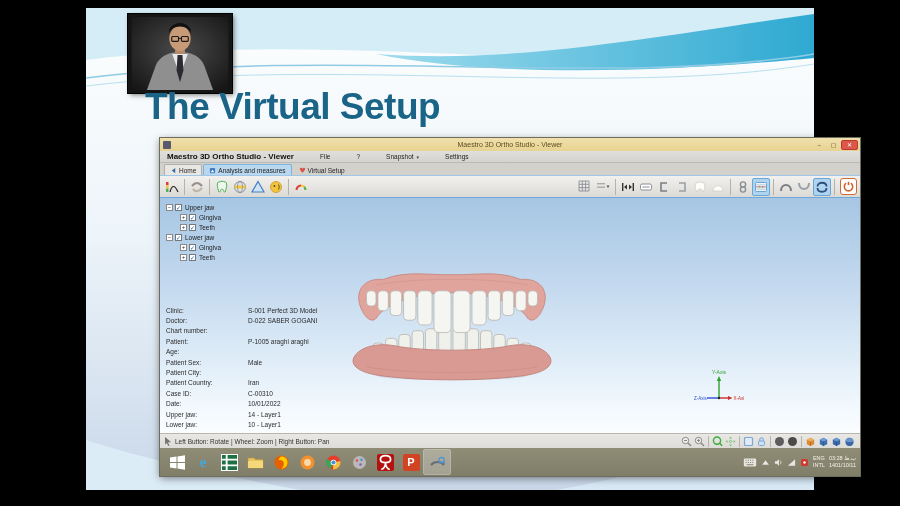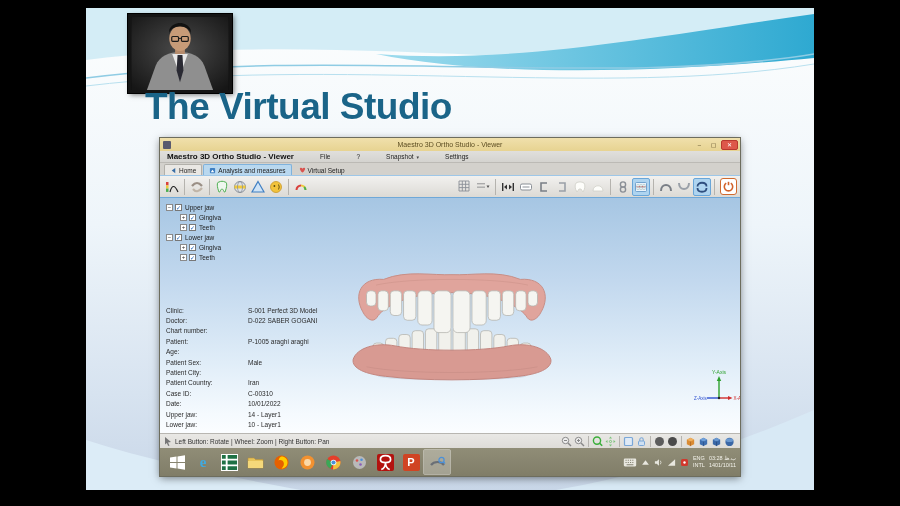--- a/index.html
+++ b/index.html
@@ -12,21 +12,21 @@
   .waves { position:absolute; left:0; top:0; width:728px; height:482px; }
 
   .photo { position:absolute; left:128px; top:14px; width:104px; height:79px;
     background:#0b0b0b; border:3px solid #151515; box-shadow:0 0 0 1px #000, 2px 2px 5px rgba(0,0,0,.5); }
   .photo svg { width:100%; height:100%; display:block; }
 
   .slide-title { position:absolute; left:145px; top:86px; font-size:37px; font-weight:bold;
     color:#1a6488; letter-spacing:-0.5px; text-shadow:0 1px 1px rgba(255,255,255,.6); }
 
   
-  .appwin { position:absolute; left:160px; top:138px; width:580px; height:338px;
+  .appwin { position:absolute; left:160px; top:138px; width:700px; height:338px;
     outline:1px solid #6d6d5e; box-shadow:0 2px 8px rgba(0,0,0,.5); font-size:7px; color:#222; background:#ddd; }
 
   .titlebar { height:13px; background:linear-gradient(180deg,#f0e0ac,#e7d391); display:flex; align-items:center; position:relative; }
   .titlebar .appicon { width:8px; height:8px; margin-left:3px; background:#5a5a6e; border-radius:1px; }
   .titlebar .tbtitle { position:absolute; left:0; right:0; text-align:center; font-size:7px; color:#5c4d22; }
   .wctrls { margin-left:auto; display:flex; align-items:center; height:100%; }
   .wctrls .wbtn { width:13px; height:10px; display:flex; align-items:center; justify-content:center;
     font-size:6px; color:#4a3d1c; margin-right:1px; }
   .wctrls .close { width:17px; background:#dd584a; color:#fff; border-radius:2px; margin-right:2px; border:1px solid #b8392e; }
 
@@ -128,21 +128,21 @@
     <path d="M47.5,39 h5 l1,16 -3.5,12 -3.5,-12 Z" fill="#2a2a33"></path>
     <rect x="45" y="30" width="10" height="8" fill="#b58b6c"></rect>
     <ellipse cx="50" cy="22" rx="11" ry="13" fill="#c79b78"></ellipse>
     <path d="M39,18 C39,7 61,7 61,18 L61,13 C57,4 43,4 39,13 Z" fill="#121212"></path>
     <rect x="41.5" y="20" width="7" height="5" rx="1" fill="none" stroke="#1a1a1a" stroke-width="1.2"></rect>
     <rect x="51.5" y="20" width="7" height="5" rx="1" fill="none" stroke="#1a1a1a" stroke-width="1.2"></rect>
     <line x1="48.5" y1="22" x2="51.5" y2="22" stroke="#1a1a1a" stroke-width="1"></line>
   </svg>
 </div>
 
-<div class="slide-title">The Virtual Studio</div>
+<div class="slide-title">The Virtual Setup</div>
 
 <div class="appwin">
 
   <div class="titlebar">
     <span class="appicon"></span>
     <span class="tbtitle">Maestro 3D Ortho Studio - Viewer</span>
     <span class="wctrls">
       <span class="wbtn">–</span>
       <span class="wbtn">▢</span>
       <span class="wbtn close">✕</span>

